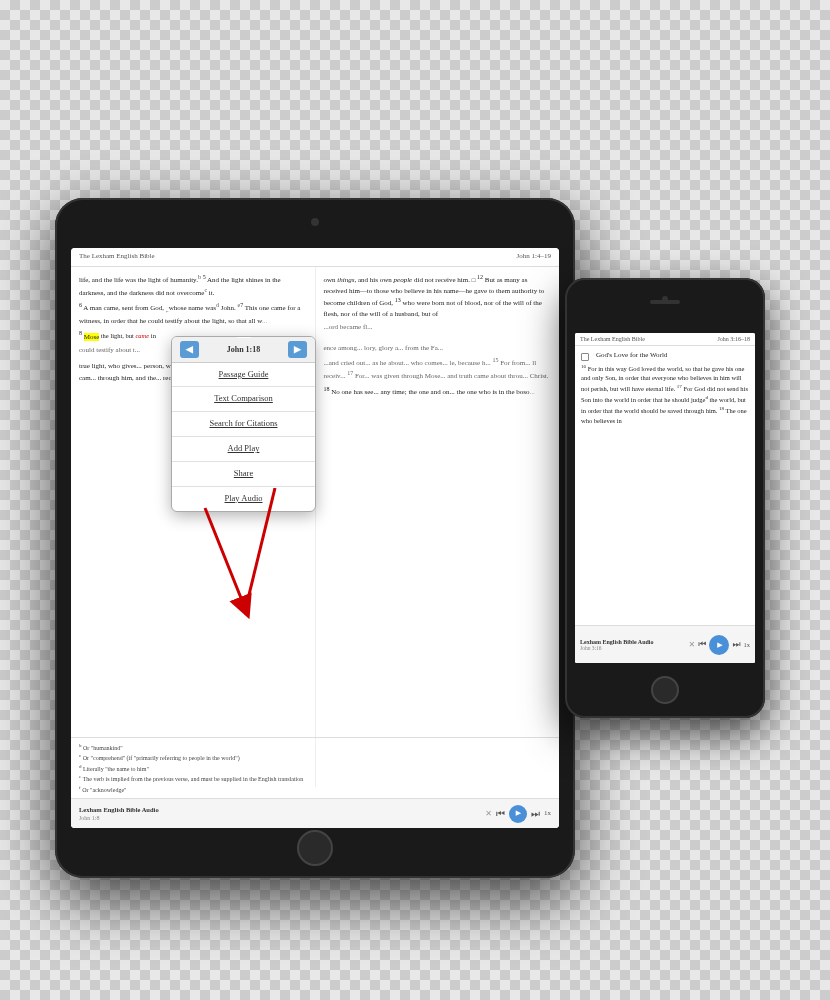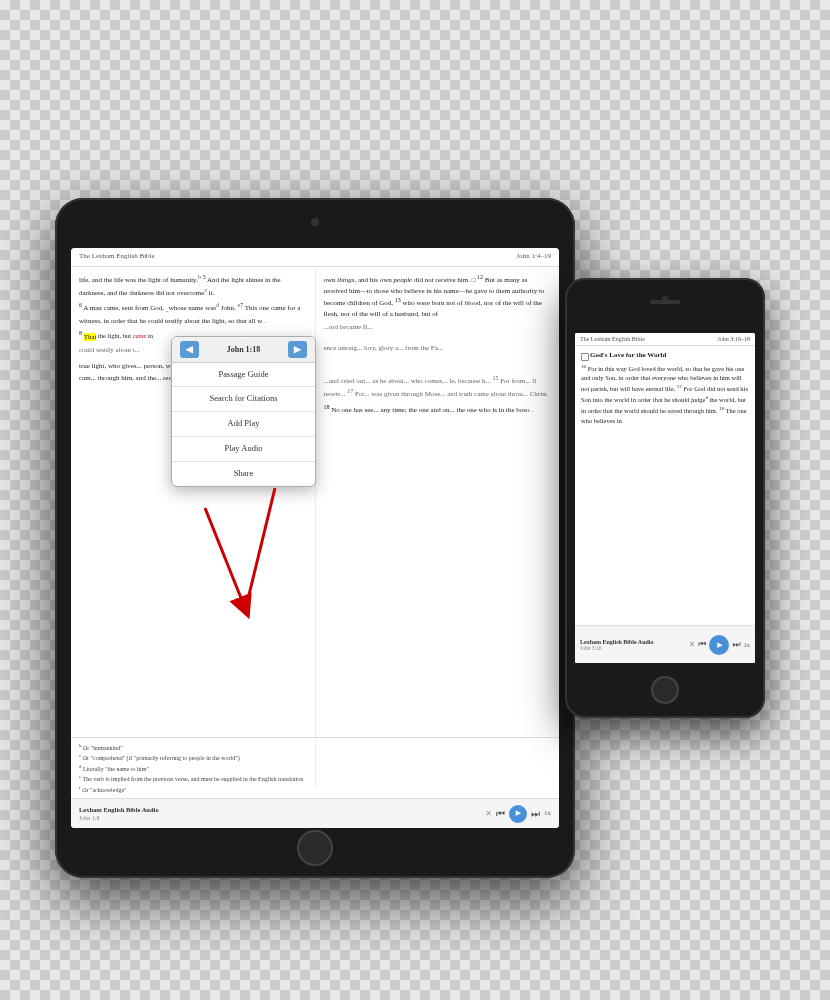--- a/index.html
+++ b/index.html
@@ -191,20 +191,21 @@
       color: #333;
     }
 
     .popup-item {
       padding: 6px 8px;
       font-size: 8.5px;
       color: #333;
       border-bottom: 1px solid #e0e0e0;
       cursor: pointer;
       text-align: center;
+      text-decoration: underline;
     }
 
     .popup-item:last-child {
       border-bottom: none;
     }
 
     
     .audio-bar {
       position: absolute;
       bottom: 0;
@@ -357,22 +358,22 @@
       padding: 4px 6px;
       font-size: 6.5px;
       line-height: 1.5;
       overflow: hidden;
       height: calc(100% - 40px);
     }
 
     .phone-section-title {
       display: flex;
       align-items: flex-end;
-      gap: 1px;
-      font-weight: bold;
+      gap: 7px;
+      font-weight: normal;
       font-size: 7px;
       margin-bottom: 2px;
     }
 
     .phone-checkbox {
       width: 8px;
       height: 8px;
       border: 1px solid #888;
       border-radius: 1px;
       display: inline-block;
@@ -451,28 +452,28 @@
 
         <div class="tablet-header">
           <span>The Lexham English Bible</span>
           <span>John 1:4–19</span>
         </div>
 
         <div class="tablet-content">
           <div class="tablet-col">
             <p style="margin-bottom:3px;">life, and the life was the light of humanity.<sup class="footnote-ref">b</sup> <sup style="font-size:6px;">5</sup> And the light shines in the darkness, and the darkness did not overcome<sup class="footnote-ref">c</sup> it.</p>
             <p style="margin-bottom:3px;"><sup style="font-size:6px;">6</sup> A man came, sent from God, <sub style="font-size:5px;">⌐</sub>whose name was<sup class="footnote-ref">d</sup> John. <sup class="footnote-ref">e</sup><sup style="font-size:6px;">7</sup> This one came for a witness, in order that he could testify about the light, so that all w<span style="color:#aaa">...</span></p>
-            <p style="margin-bottom:3px;"><sup style="font-size:6px;">8</sup> <span class="highlight-yellow">That</span><span style="font-size:6px;"> </span><span style="font-size:6.5px;">the light, but <span class="highlight-red">came</span> in</span></p>
+            <p style="margin-bottom:3px;"><sup style="font-size:6px;">8</sup> <span class="highlight-yellow">Mose</span><span style="font-size:6px;"> </span><span style="font-size:6.5px;">the light, but <span class="highlight-red">came</span> in</span></p>
             <p style="margin-bottom:3px; color:#666;">could testify about t...</p>
             <p style="margin-bottom:3px;">true light, who gives... person, was coming... world. <sup style="font-size:6px;">10</sup> He was... and the world cam... through him, and the... recognize<sup class="footnote-ref">f</sup> him. <sup style="font-size:6px;">11</sup> H<span style="color:#aaa">...</span></p>
           </div>
           <div class="tablet-col">
             <p style="margin-bottom:3px;">own <em>things</em>, and his own <em>people</em> did not receive him. <span style="font-size:6px;">□</span> <sup style="font-size:6px;">12</sup> But as many as received him—to those who believe in his name—he gave to them authority to become children of God, <sup style="font-size:6px;">13</sup> who were born not of blood, nor of the will of the flesh, nor of the will of a husband, but of</p>
             <p style="margin-bottom:10px; color:#666;">...ord became fl...</p>
-            <p style="margin-bottom:21px; color:#666;">ence among... lory, glory a... from the Fa...</p>
+            <p style="margin-bottom:3px; color:#666;">ence among... lory, glory a... from the Fa...</p>
             <p style="margin-bottom:3px; color:#666;">...and cried out... as he about... who comes... le, because h... <sup style="font-size:6px;">15</sup> For from... ll receiv... <sup style="font-size:6px;">17</sup> For... was given through Mose... and truth came about throu... Christ.</p>
             <p style="margin-bottom:3px;"><sup style="font-size:6px;">18</sup> No one has see... any time; the one and on... the one who is in the boso<span style="color:#aaa">...</span></p>
           </div>
         </div>
 
         <div class="footnotes-section">
           <div><sup>b</sup> Or "humankind"</div>
           <div><sup>c</sup> Or "comprehend" (if "primarily referring to people in the world")</div>
           <div><sup>d</sup> Literally "the name to him"</div>
           <div><sup>e</sup> The verb is implied from the previous verse, and must be supplied in the English translation</div>
@@ -480,24 +481,25 @@
         </div>
 
         <div class="popup-menu">
           <div class="popup-arrow-up"></div>
           <div class="popup-header">
             <span style="background:#5b9bd5;color:#fff;border-radius:3px;padding:2px 6px;cursor:pointer;font-size:9px;">◀</span>
             <span>John 1:18</span>
             <span style="background:#5b9bd5;color:#fff;border-radius:3px;padding:2px 6px;cursor:pointer;font-size:9px;">▶</span>
           </div>
           <div class="popup-item">Passage Guide</div>
+          <div class="popup-item">Text Comparison</div>
           <div class="popup-item">Search for Citations</div>
           <div class="popup-item">Add Play</div>
+          <div class="popup-item">Share</div>
           <div class="popup-item">Play Audio</div>
-          <div class="popup-item">Share</div>
         </div>
 
         <div class="audio-bar">
           <div class="audio-info">
             <div class="audio-title">Lexham English Bible Audio</div>
             <div class="audio-subtitle">John 1:8</div>
           </div>
           <div class="audio-controls">
             <span class="audio-close">✕</span>
             <span class="audio-skip">⏮</span>

